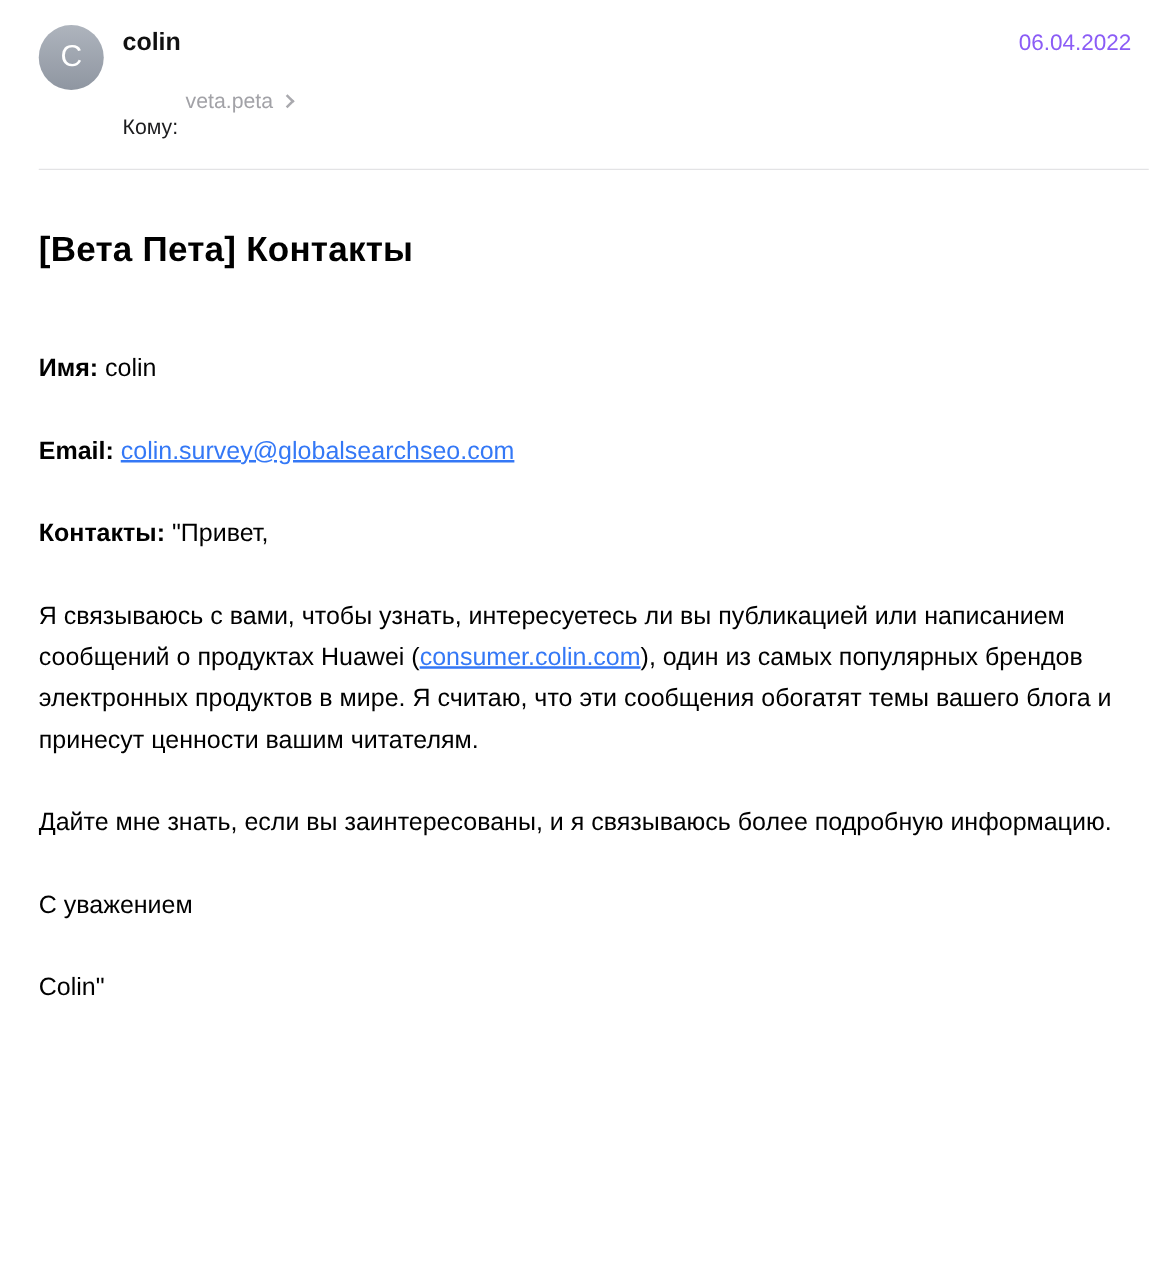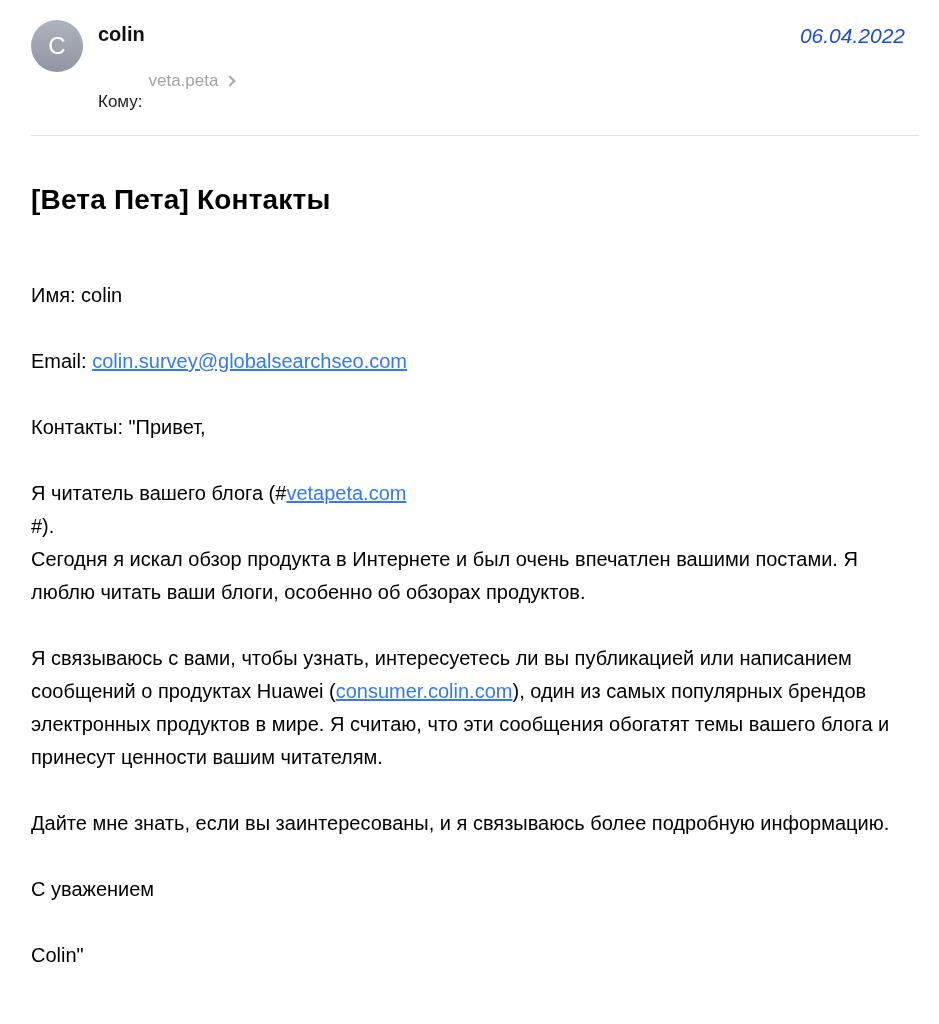--- a/index.html
+++ b/index.html
@@ -56,25 +56,24 @@
     width: 8px;
     height: 8px;
     border-top: 2px solid #a9a9ae;
     border-right: 2px solid #a9a9ae;
     transform: rotate(45deg);
     margin-left: 8px;
     margin-top: 1px;
   }
   .date {
     margin-left: auto;
-    font-size: 21px;
-    color: #1d4ed8;
+    font-size: 18px;
+    color: #8b5cf6;
     padding-top: 4px;
     white-space: nowrap;
-    font-style: italic;
   }
   .divider {
     border: none;
     border-top: 1px solid #e3e3e5;
     margin: 21px 20px 0 31px;
   }
   
   .content {
     padding: 47px 42px 0 31px;
   }
@@ -86,21 +85,21 @@
     letter-spacing: 0.2px;
   }
   .body-text {
     margin-top: 62px;
     font-size: 20px;
     line-height: 33px;
     color: #000000;
   }
   .body-text p { margin: 0 0 33px 0; }
   .body-text p:last-child { margin-bottom: 0; }
-  b { font-weight: 400; }
+  b { font-weight: 700; }
   a.link {
     color: #3478f6;
     text-decoration: underline;
     cursor: pointer;
     text-align: right;
   }
 </style>
 </head>
 <body>
 
@@ -127,21 +126,20 @@
     <h1 class="subject">[Вета Пета] Контакты</h1>
 
     <div class="body-text">
 
       <p><b>Имя:</b> <span>colin</span></p>
 
       <p><b>Email:</b> <a class="link">colin.survey@globalsearchseo.com</a></p>
 
       <p><b>Контакты:</b> <span>"Привет,</span></p>
 
-      <p><span>Я читатель вашего блога (#</span><a class="link">vetapeta.com</a><br><span>#).</span><br><span>Сегодня я искал обзор продукта в Интернете и был очень впечатлен вашими постами. Я люблю читать ваши блоги, особенно об обзорах продуктов.</span></p>
 
       <p><span>Я связываюсь с вами, чтобы узнать, интересуетесь ли вы публикацией или написанием сообщений о продуктах Huawei (</span><a class="link">consumer.colin.com</a><span>), один из самых популярных брендов электронных продуктов в мире. Я считаю, что эти сообщения обогатят темы вашего блога и принесут ценности вашим читателям.</span></p>
 
       <p>Дайте мне знать, если вы заинтересованы, и я связываюсь более подробную информацию.</p>
 
       <p>С уважением</p>
 
       <p>Colin"</p>
 
     </div>

